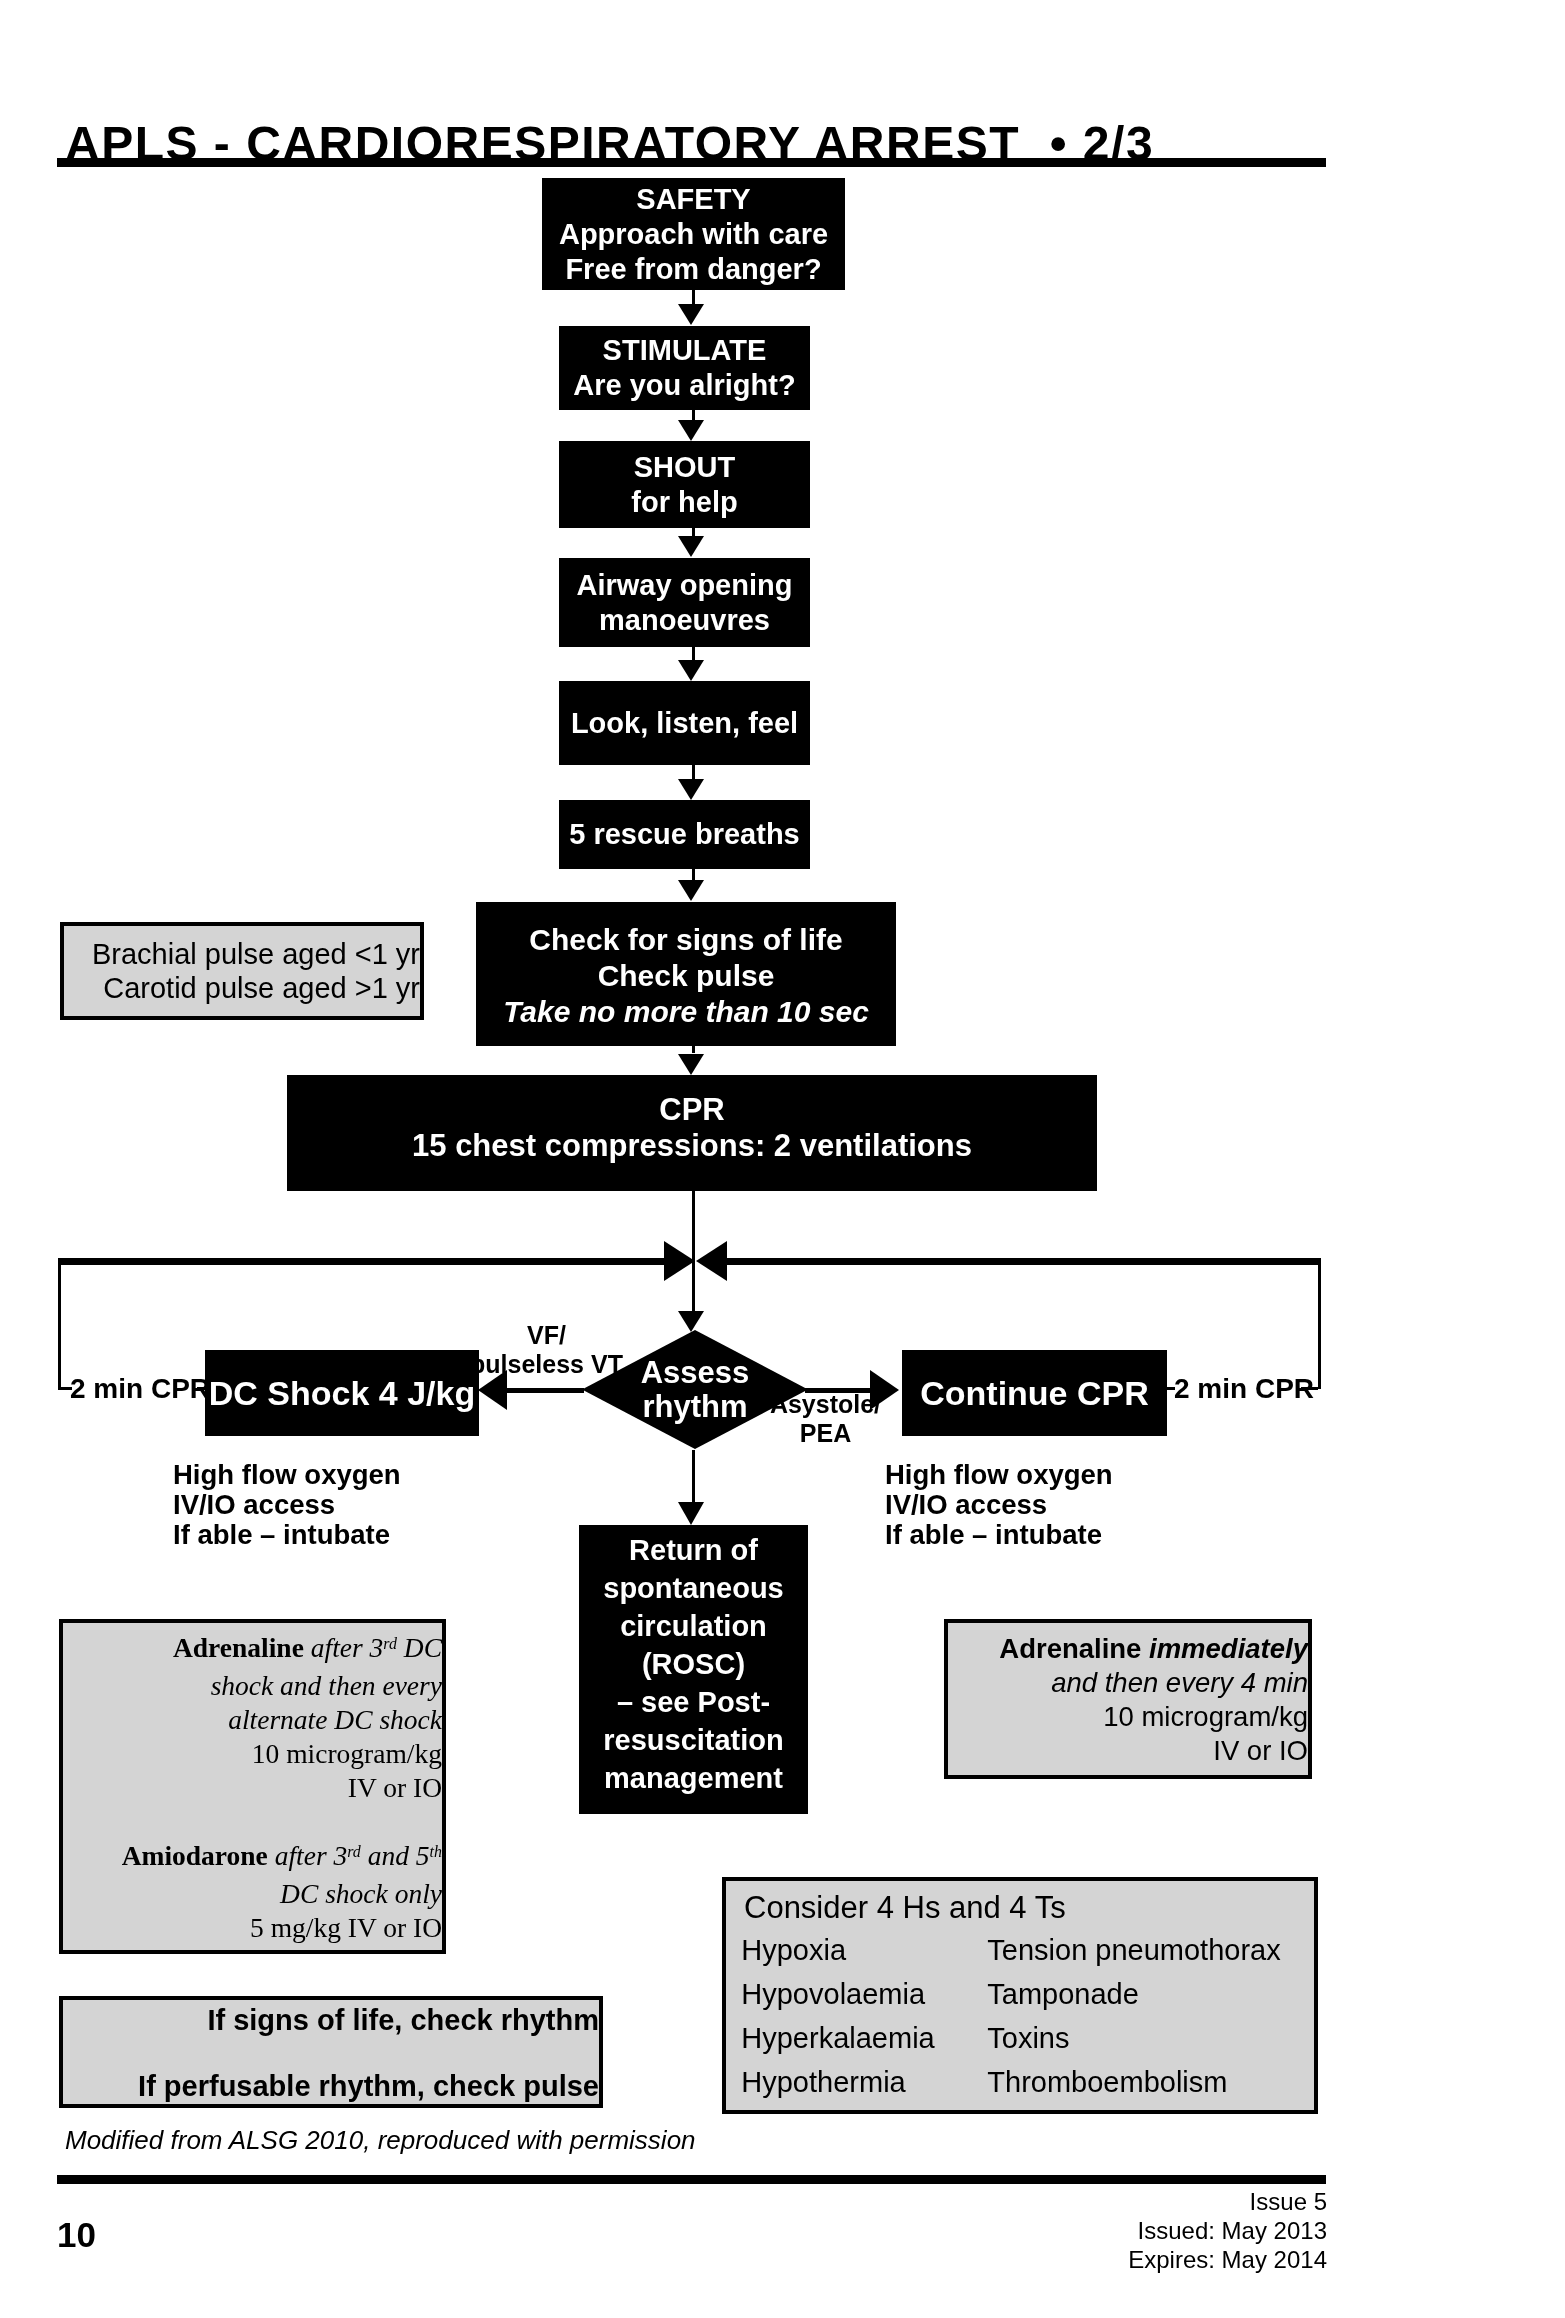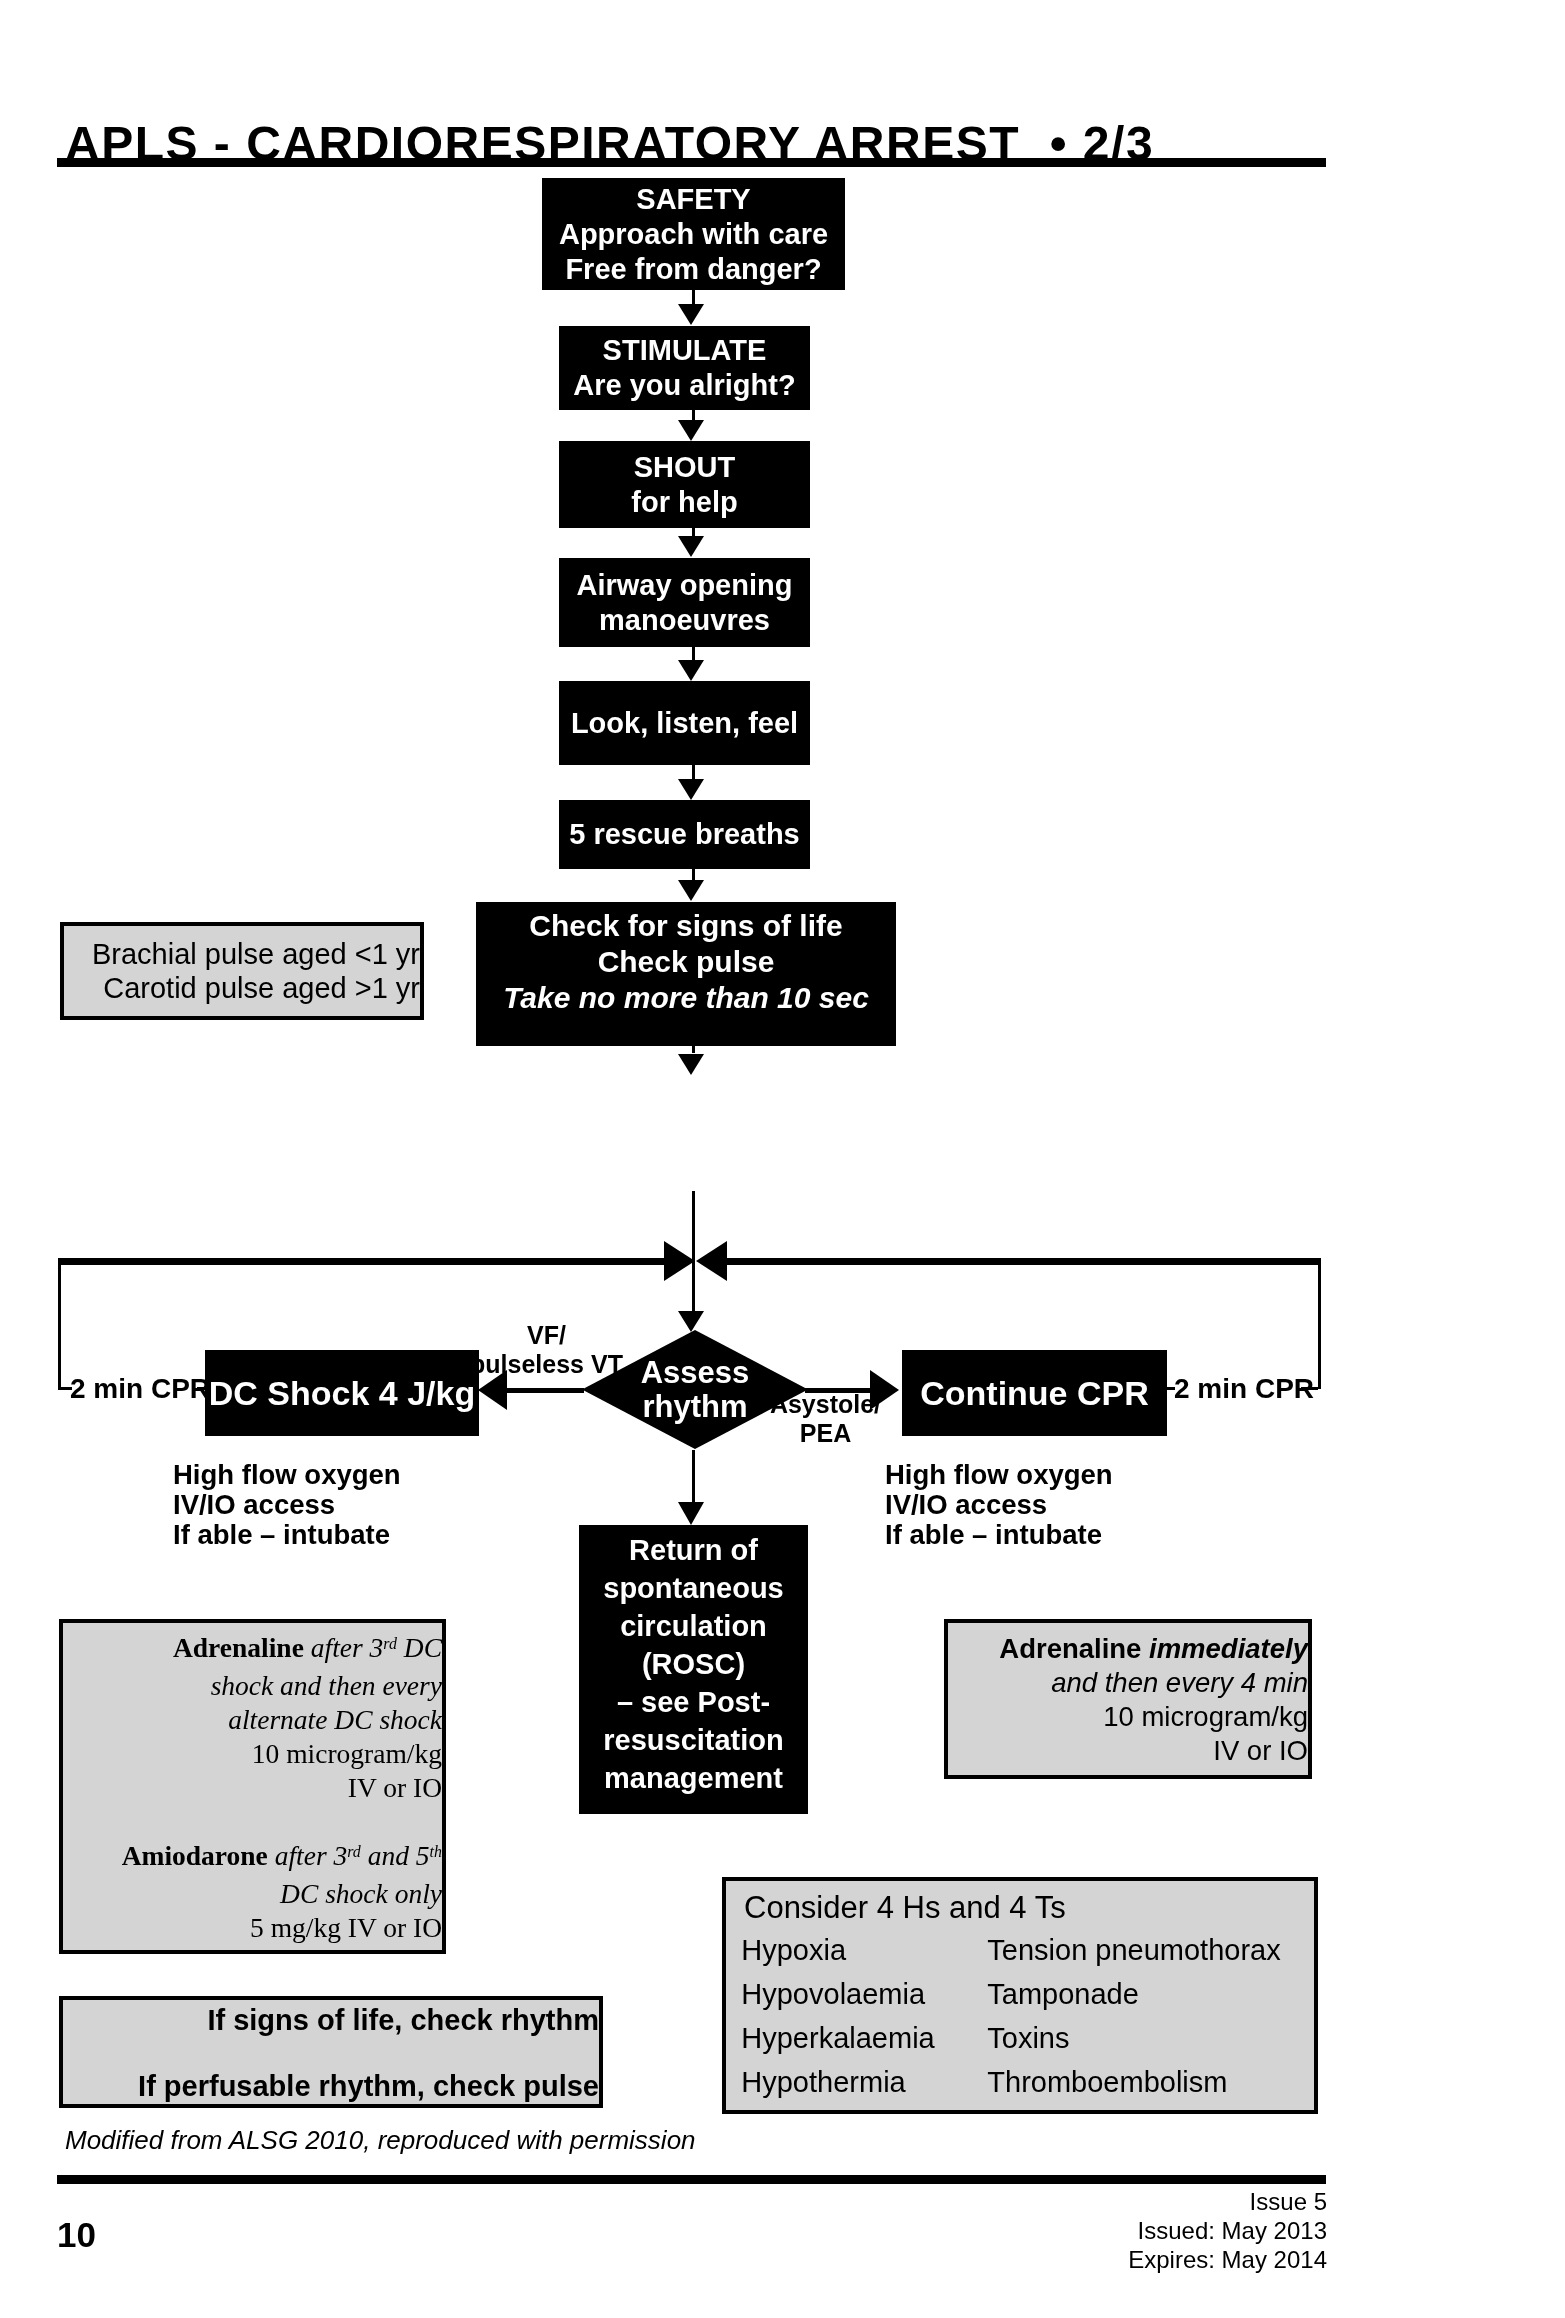--- a/index.html
+++ b/index.html
@@ -76,34 +76,38 @@
   <div class="vline" style="left:692px;top:765px;width:3.1px;height:13.8px;"></div>
   <div class="tri tri-down" style="left:678px;top:779px;"></div>
 
   <div class="box flexc" style="left:559px;top:800px;width:251px;height:69px;font-size:29px;line-height:35px;">
       <div class="ln">5 rescue breaths</div>
     </div>
 
   <div class="vline" style="left:692px;top:869px;width:3.1px;height:11.5px;"></div>
   <div class="tri tri-down" style="left:678px;top:880px;"></div>
 
-  <div class="box" style="left:476px;top:902px;width:420px;height:144px;font-size:30px;line-height:36px;padding-top:6px;">
+  <div class="box" style="left:476px;top:902px;width:420px;height:144px;font-size:30px;line-height:36px;padding-top:20px;">
       <div class="ln">Check for signs of life</div>
       <div class="ln">Check pulse</div>
       <div class="ln"><span class="si">Take no more than 10 sec</span></div>
     </div>
 
   <div class="note flexc" style="left:60px;top:922px;width:364px;height:98px;font-size:29px;line-height:34px;">
       <div class="ln">Brachial pulse aged &lt;1 yr</div>
       <div class="ln">Carotid pulse aged &gt;1 yr</div>
     </div>
 
   <div class="vline" style="left:692px;top:1045px;width:3.1px;height:8.4px;"></div>
   <div class="tri tri-down" style="left:678px;top:1054px;"></div>
 
+  <div class="box" style="left:287px;top:1075px;width:810px;height:116px;font-size:31px;line-height:36px;padding-top:17px;">
+      <div class="ln">CPR</div>
+      <div class="ln">15 chest compressions: 2 ventilations</div>
+    </div>
 
   <div class="vline" style="left:692px;top:1191px;width:3.1px;height:70px;"></div>
   <div class="hline" style="left:60px;top:1258px;width:604px;height:6.9px;"></div>
   <div class="tri tri-right" style="left:664px;top:1241px;"></div>
   <div class="tri tri-left" style="left:696px;top:1241px;"></div>
   <div class="hline" style="left:727px;top:1258px;width:592px;height:6.9px;"></div>
   <div class="vline" style="left:692px;top:1261px;width:3.1px;height:50px;"></div>
   <div class="tri tri-down" style="left:678px;top:1311px;"></div>
 
   <div class="vline" style="left:58px;top:1258px;width:3.1px;height:131px;"></div>

